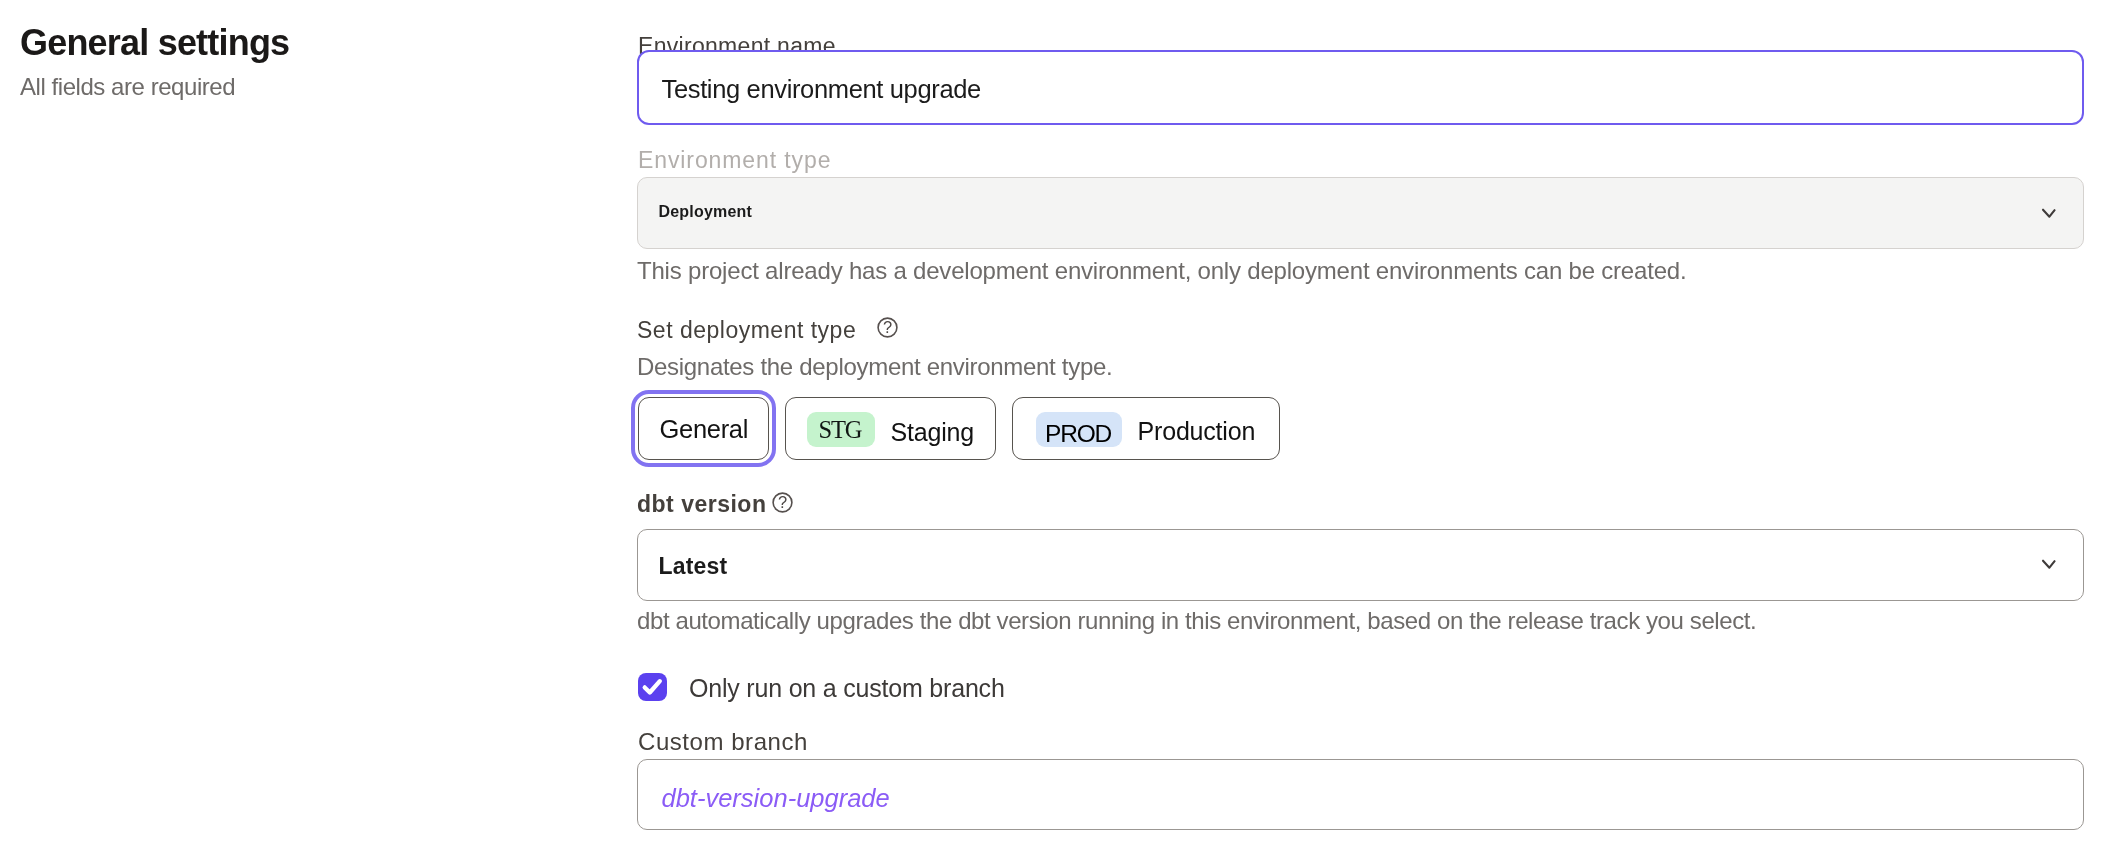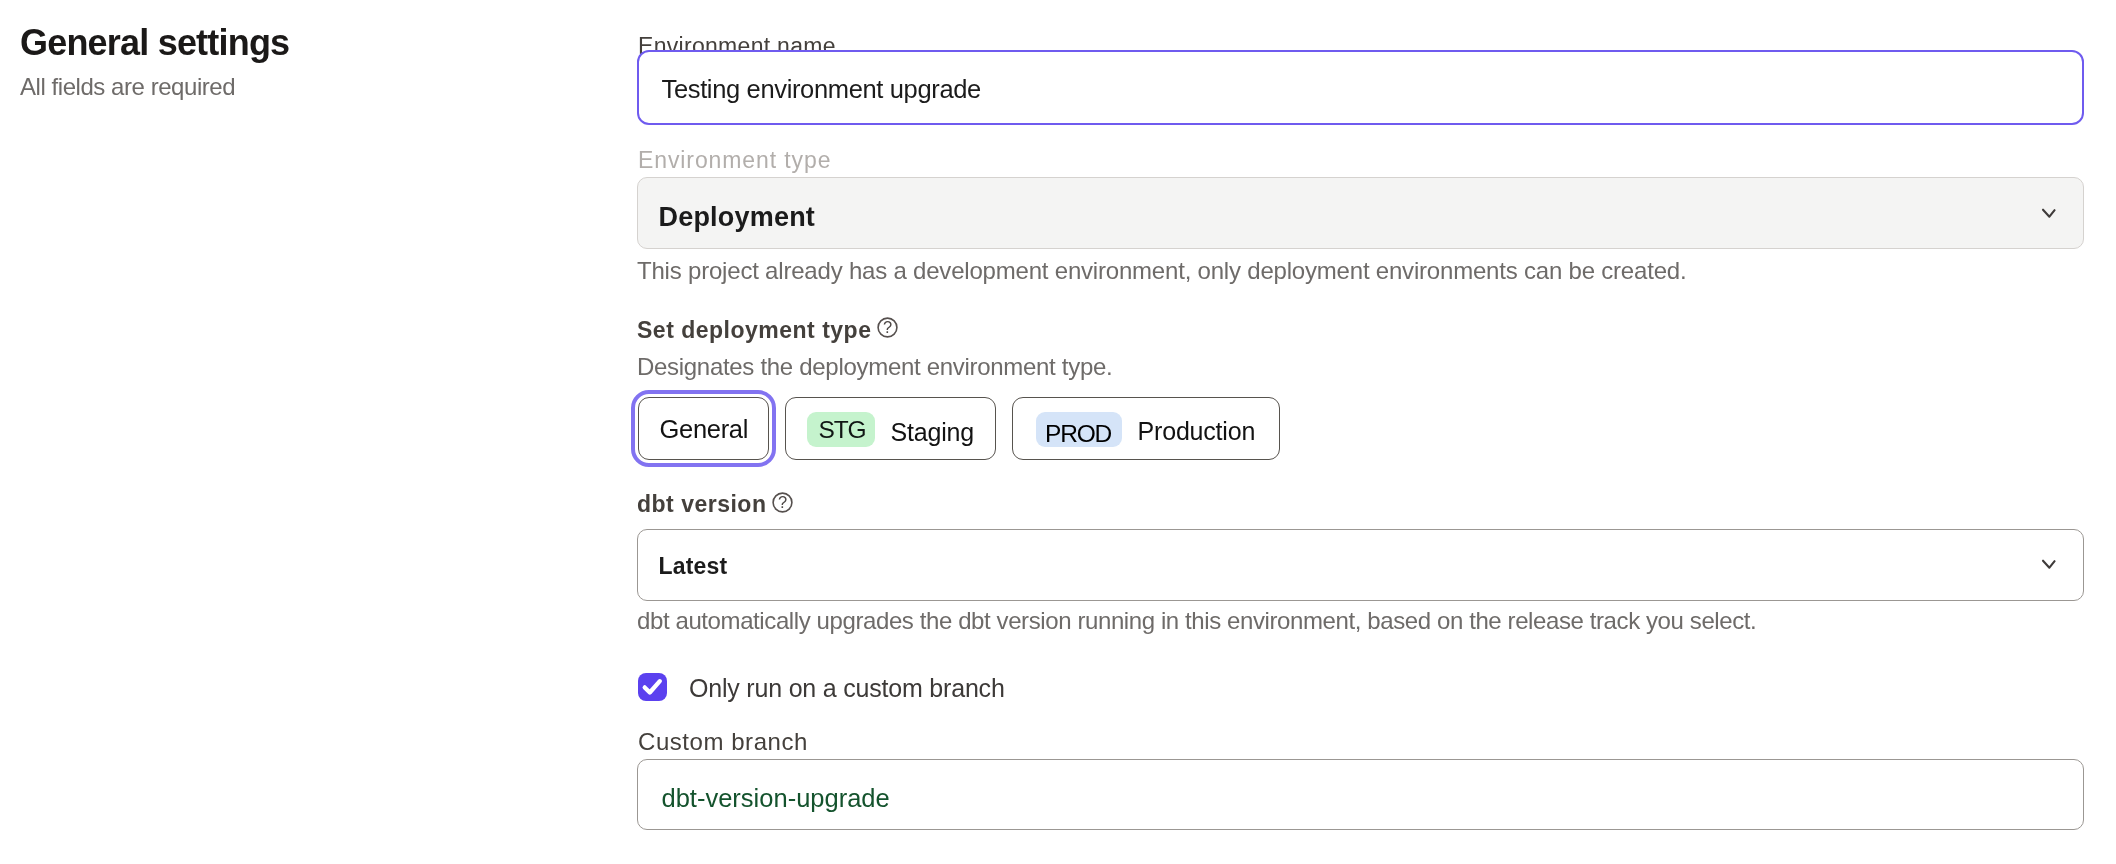--- a/index.html
+++ b/index.html
@@ -12,39 +12,39 @@
 
   <div class="abs" id="h1" style="left:20px; top:25px; font-size:36px; font-weight:700; letter-spacing:-0.8px; color:#1b1918;">General settings</div>
   <div class="abs" id="sub" style="left:20px; top:74.5px; font-size:24px; letter-spacing:-0.45px; color:#6e6b69;">All fields are required</div>
 
   <div class="abs" id="lbl1" style="left:638px; top:24.2px; font-size:23px; letter-spacing:0.3px; color:#44403c;margin-top:11px;">Environment name</div>
   <div class="abs" id="input1" style="left:636.5px; top:50px; width:1447px; height:74.5px; background:#fff; border:2.4px solid #6f5bef; border-radius:12px;"></div>
   <div class="abs" id="input1t" style="left:661.5px; top:76.5px; font-size:25.5px; letter-spacing:-0.35px; color:#1b1b1b;">Testing environment upgrade</div>
 
   <div class="abs" id="lbl2" style="left:638px; top:149.4px; font-size:23px; letter-spacing:0.9px; color:#b2aeab;">Environment type</div>
   <div class="abs" id="select1" style="left:636.5px; top:177px; width:1447px; height:72px; background:#f4f4f3; border:1px solid #d5d2cf; border-radius:10px;"></div>
-  <div class="abs" id="select1t" style="left:658.5px; top:204.3px; font-size:27px; letter-spacing:0.2px; font-weight:700; color:#1b1b1b;">Deployment</div>
+  <div class="abs" id="select1t" style="left:658.5px; top:204.3px; font-size:16px; letter-spacing:0.2px; font-weight:700; color:#1b1b1b;">Deployment</div>
   <svg class="abs" style="left:2037px; top:204px;" width="24" height="18" viewBox="0 0 24 18">
     <path d="M 6 5.7 L 12.4 12.7 L 17.6 6.2" fill="none" stroke="#3f3b3a" stroke-width="2.1" stroke-linecap="round" stroke-linejoin="round"></path>
   </svg>
   <div class="abs" id="help1t" style="left:637px; top:258.9px; font-size:24px; letter-spacing:-0.2px; color:#6e6b69;">This project already has a development environment, only deployment environments can be created.</div>
 
-  <div class="abs" id="sec1" style="left:637px; top:318.5px; font-size:23px; letter-spacing:0.5px; font-weight:700; color:#44403c;">Set deployment type</div>
+  <div class="abs" id="sec1" style="left:637px; top:318.5px; font-size:23px; letter-spacing:0.5px; font-weight:400; color:#44403c;">Set deployment type</div>
   <svg class="abs" style="left:877px; top:317px;" width="21" height="21" viewBox="0 0 21 21">
     <circle cx="10.5" cy="10.5" r="9.4" fill="none" stroke="#56504e" stroke-width="1.6"></circle>
     <text x="10.5" y="16.4" font-family="Liberation Sans" font-size="16.5" fill="#4d4846" text-anchor="middle">?</text>
   </svg>
   <div class="abs" id="help2t" style="left:637px; top:355px; font-size:24px; letter-spacing:-0.3px; color:#6e6b69;">Designates the deployment environment type.</div>
 
   <div class="abs" id="btnG" style="left:638px; top:397px; width:131px; height:63px; background:#fff; border:1px solid #57534e; border-radius:11px; outline:4.2px solid #8273f1; outline-offset:3px;"></div>
   <div class="abs" id="btnGt" style="left:659.5px; top:416.5px; font-size:25.5px; letter-spacing:-0.3px; color:#121212;">General</div>
 
   <div class="abs" id="btnS" style="left:784.5px; top:397px; width:211px; height:63px; background:#fff; border:1px solid #57534e; border-radius:11px;"></div>
   <div class="abs" id="pillS" style="left:807px; top:411.8px; width:67.5px; height:35px; background:#c5f3cd; border-radius:9px;"></div>
-  <div class="abs" id="pillSt" style="left:818.5px; top:418px; font-size:24.5px; letter-spacing:-1.2px; color:#111614;">STG</div>
+  <div class="abs" id="pillSt" style="left:818.5px; top:418px; font-size:24.5px; letter-spacing:-1.2px; color:#111614;font-family:Liberation Serif, serif;">STG</div>
   <div class="abs" id="btnSt" style="left:890.6px; top:419.5px; font-size:25px; letter-spacing:-0.2px; color:#121212;">Staging</div>
 
   <div class="abs" id="btnP" style="left:1011.5px; top:397px; width:268.5px; height:63px; background:#fff; border:1px solid #57534e; border-radius:11px;"></div>
   <div class="abs" id="pillP" style="left:1035.5px; top:411.8px; width:86px; height:35px; background:#d5e4f8; border-radius:9px;"></div>
   <div class="abs" id="pillPt" style="left:1045px; top:422px; font-size:24.5px; letter-spacing:-1.2px; color:#000000;text-align:center;">PROD</div>
   <div class="abs" id="btnPt" style="left:1137.6px; top:419.2px; font-size:25px; letter-spacing:-0.2px; color:#121212;">Production</div>
 
   <div class="abs" id="sec2" style="left:637px; top:492.8px; font-size:23px; letter-spacing:0.5px; font-weight:700; color:#44403c;">dbt version</div>
   <svg class="abs" style="left:772px; top:492px;" width="21" height="21" viewBox="0 0 21 21">
     <circle cx="10.5" cy="10.5" r="9.4" fill="none" stroke="#56504e" stroke-width="1.6"></circle>
@@ -58,13 +58,13 @@
   <div class="abs" id="help3t" style="left:637px; top:608.7px; font-size:24px; letter-spacing:-0.4px; color:#6e6b69;">dbt automatically upgrades the dbt version running in this environment, based on the release track you select.</div>
 
   <div class="abs" id="cb" style="left:637.8px; top:672.9px; width:29px; height:28.3px; background:#5b41ef; border-radius:8px;"></div>
   <svg class="abs" style="left:637.8px; top:672.9px;" width="29" height="29" viewBox="0 0 29 29">
     <path d="M 6.7 14.4 L 11.8 19.5 L 21.8 8.2" fill="none" stroke="#ffffff" stroke-width="4.3" stroke-linecap="round" stroke-linejoin="round"></path>
   </svg>
   <div class="abs" id="cbt" style="left:689px; top:675.7px; font-size:25px; letter-spacing:-0.2px; color:#3d3a38;">Only run on a custom branch</div>
 
   <div class="abs" id="lbl3" style="left:638px; top:730.4px; font-size:24px; letter-spacing:0.55px; color:#44403c;text-align:right;">Custom branch</div>
   <div class="abs" id="input2" style="left:636.5px; top:759.3px; width:1447px; height:70.5px; background:#fff; border:1px solid #9b9793; border-radius:10px;"></div>
-  <div class="abs" id="input2t" style="left:661.5px; top:785.5px; font-size:25.5px; letter-spacing:0px; color:#14532d;">dbt-version-upgrade</div>
+  <div class="abs" id="input2t" style="left:661.5px; top:785.5px; font-size:25.5px; letter-spacing:0px; color:#8b5cf6;font-style:italic;">dbt-version-upgrade</div>
 
 </body></html>

